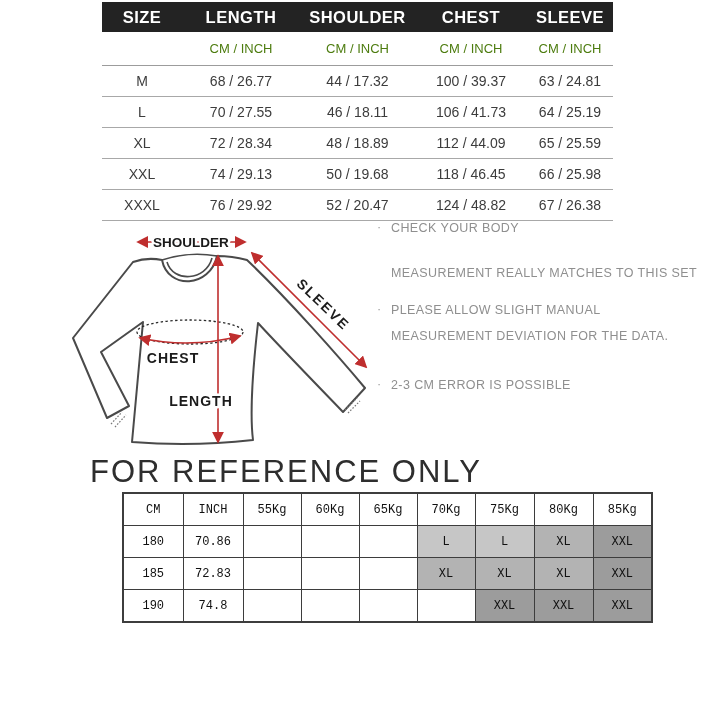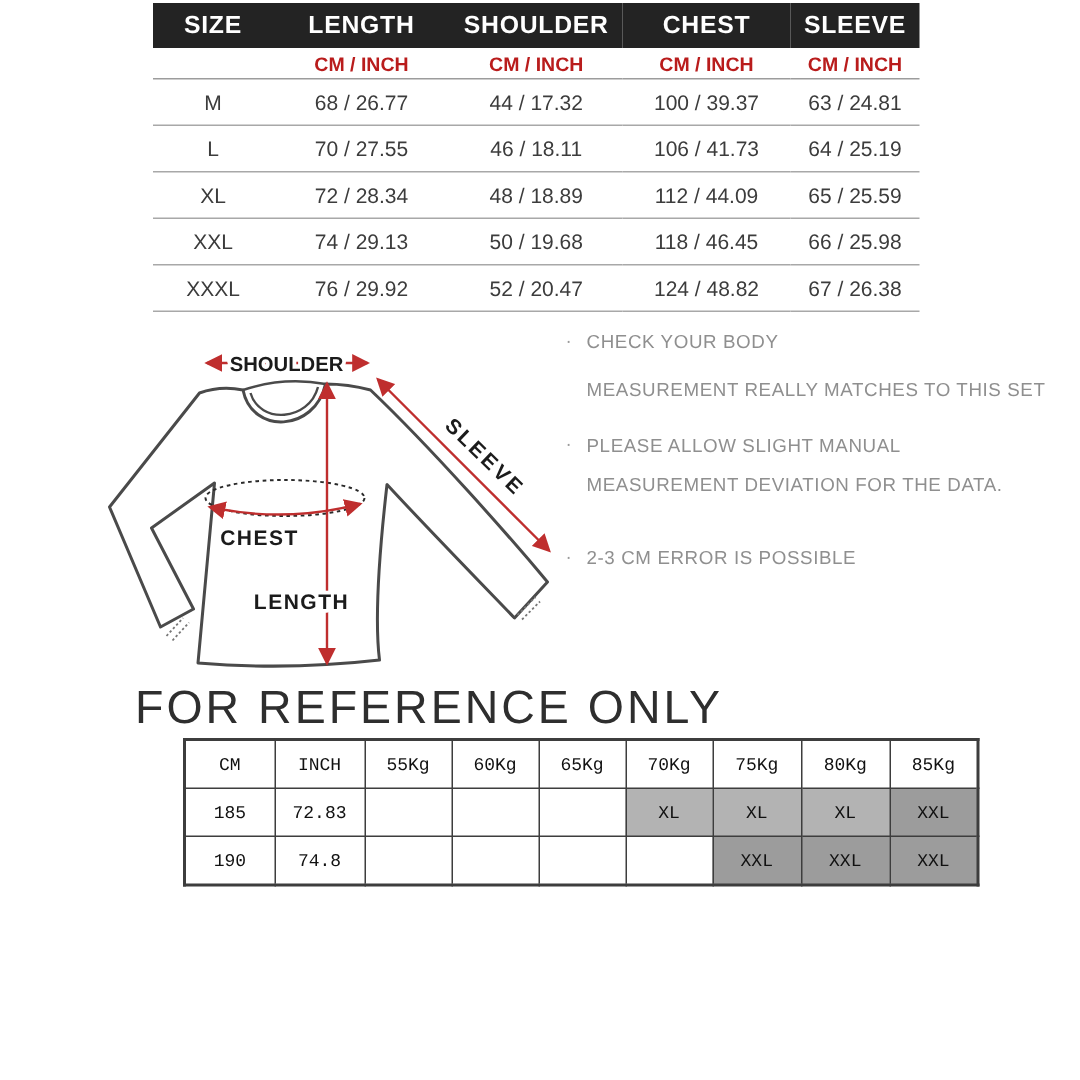--- a/index.html
+++ b/index.html
@@ -20,21 +20,21 @@
   }
   .size-table th{
     background:var(--header-bg);color:#fff;font-size:16.5px;font-weight:bold;
     letter-spacing:.5px;height:30px;text-align:center;padding:0;
   }
   .size-table td{
     text-align:center;color:var(--ink);font-size:14px;height:30px;padding:0;
     white-space:nowrap;
   }
   .size-table .unit-row td{
-    font-weight:bold;font-size:13px;color:#b91c1c;height:20px;
+    font-weight:normal;font-size:13px;color:#4d7c0f;height:33px;
     border-bottom:1.5px solid #9c9c9c;
   }
   .size-table tbody tr td{border-bottom:1.5px solid #a8a8a8;}
 
   
   .diagram{position:absolute;left:48px;top:216px;width:336px;height:242px;}
   .diagram .outline{fill:#fff;stroke:#4a4a4a;stroke-width:2;stroke-linejoin:round;}
   .diagram .thin{fill:none;stroke:#4a4a4a;stroke-width:1.6;}
   .diagram .dots{fill:none;stroke:#2a2a2a;stroke-width:1.3;stroke-dasharray:2.4 2.4;}
   .diagram .red{fill:none;stroke:var(--red);stroke-width:1.6;}
@@ -48,21 +48,21 @@
   .notes{position:absolute;left:376px;top:212px;width:336px;}
   .notes-title{
     font-size:27px;font-weight:300;letter-spacing:3px;color:#3a3a3a;
     line-height:34px;margin:0;
   }
   .note-line{
     position:relative;padding-left:15px;color:#8f8f8f;font-size:12.5px;
     letter-spacing:.4px;line-height:18px;white-space:nowrap;
   }
   .note-line .bullet{position:absolute;left:1px;top:-1px;color:#9a9a9a;}
-  .nl-a1{margin-top:7px;} .nl-a2{margin-top:14px;}
+  .nl-a1{margin-top:7px;} .nl-a2{margin-top:27px;}
   .nl-b1{margin-top:19px;} .nl-b2{margin-top:8px;}
   .nl-c1{margin-top:31px;}
 
   
   .ref-title{
     position:absolute;left:90px;top:454px;font-size:31px;font-weight:300;
     letter-spacing:2px;color:#2e2e2e;white-space:nowrap;
   }
   .ref-table{
     position:absolute;left:93px;top:492px;width:529px;
@@ -226,20 +226,31 @@
         <th>60Kg</th>
         <th>65Kg</th>
         <th>70Kg</th>
         <th>75Kg</th>
         <th>80Kg</th>
         <th>85Kg</th>
       </tr>
     </thead>
     <tbody>
         <tr>
+          <td>180</td>
+          <td>70.86</td>
+          <td></td>
+          <td></td>
+          <td></td>
+          <td style="background: rgb(198, 198, 198);">L</td>
+          <td style="background: rgb(198, 198, 198);">L</td>
+          <td style="background: rgb(179, 179, 179);">XL</td>
+          <td style="background: rgb(156, 156, 156);">XXL</td>
+        </tr>
+        <tr>
           <td>185</td>
           <td>72.83</td>
           <td></td>
           <td></td>
           <td></td>
           <td style="background: rgb(179, 179, 179);">XL</td>
           <td style="background: rgb(179, 179, 179);">XL</td>
           <td style="background: rgb(179, 179, 179);">XL</td>
           <td style="background: rgb(156, 156, 156);">XXL</td>
         </tr>

